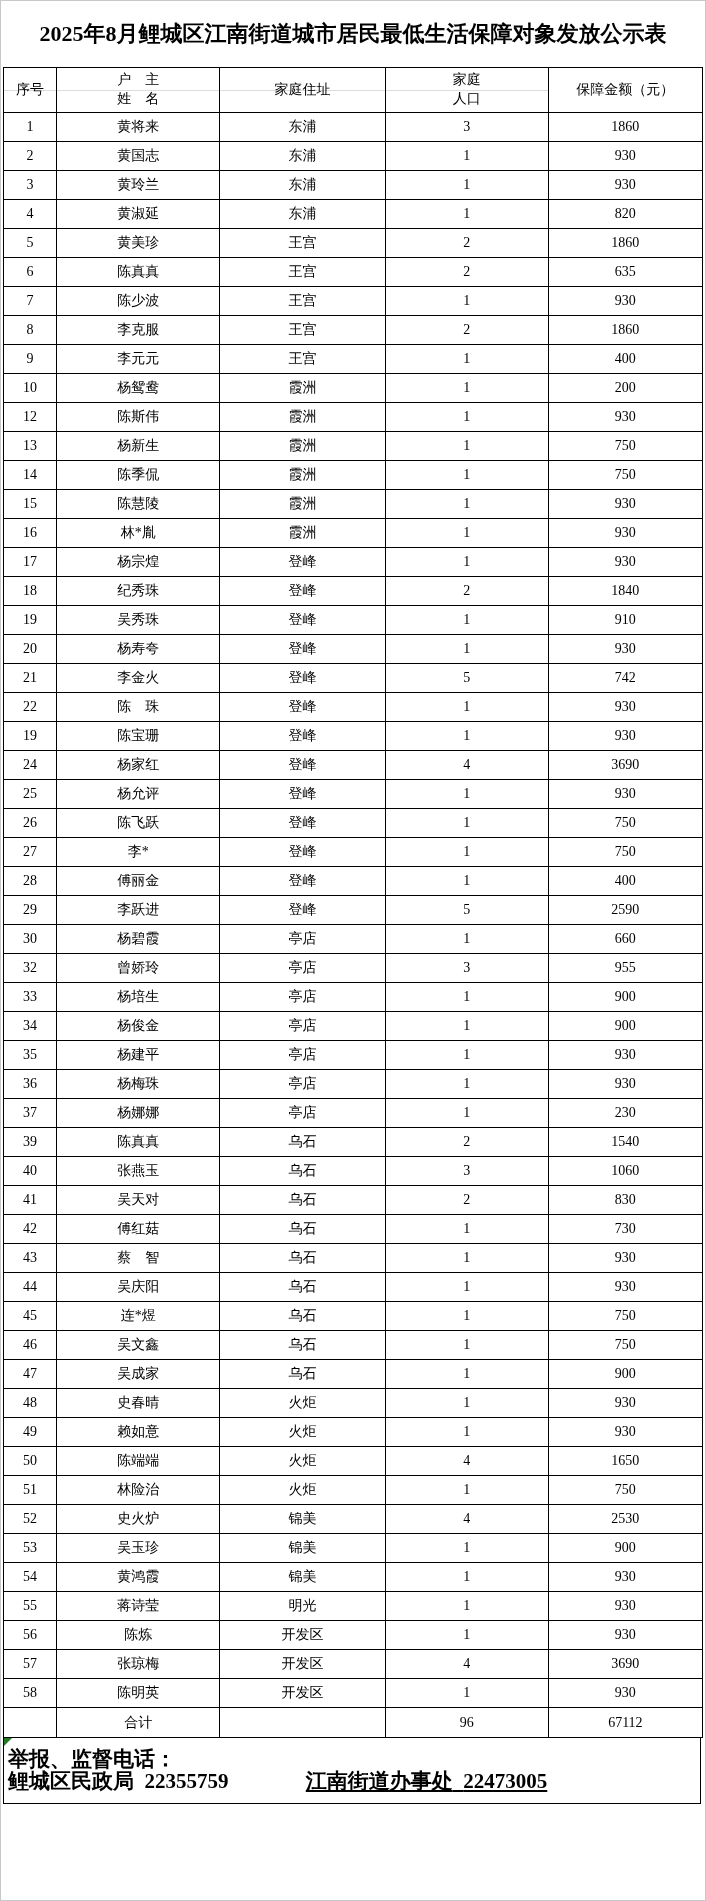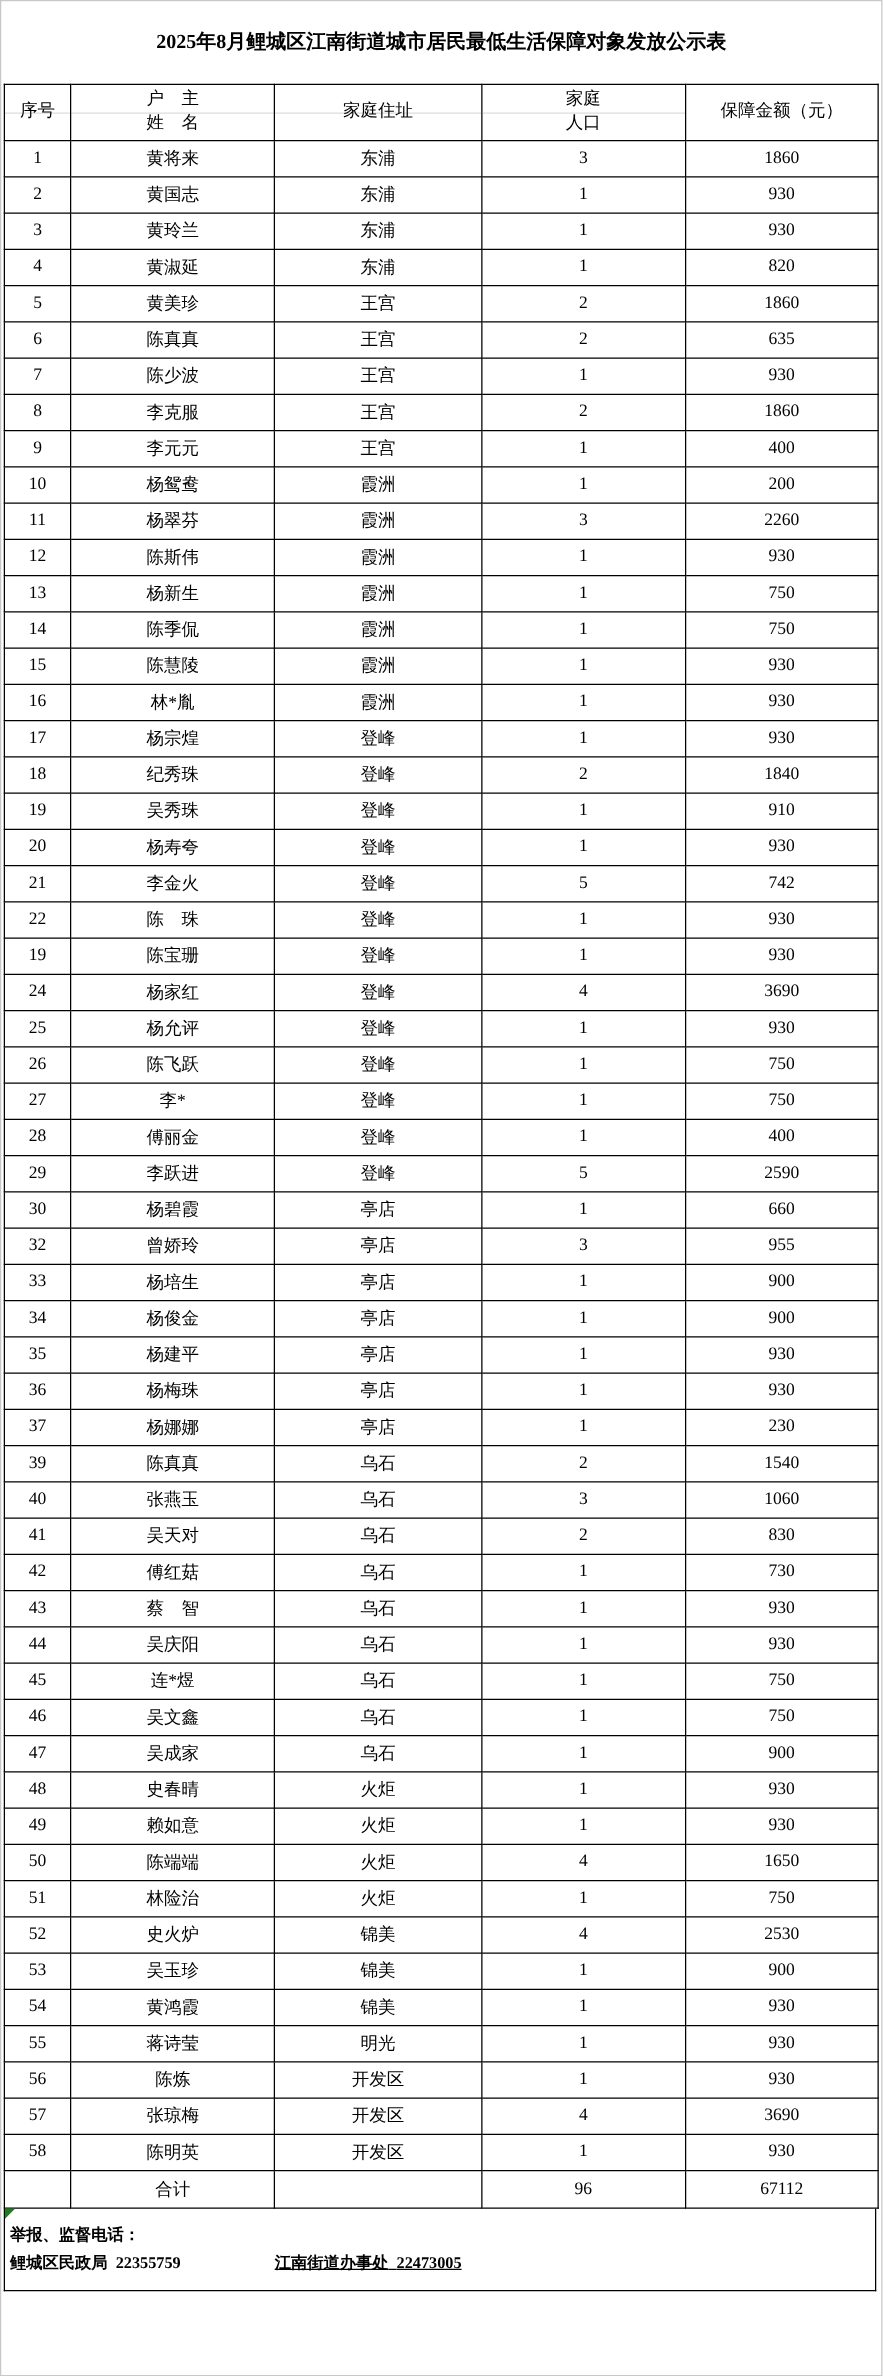--- a/index.html
+++ b/index.html
@@ -5,21 +5,21 @@
   html,body{margin:0;padding:0;background:#fff;}
   body{
     width:706px;height:1901px;
     font-family:"Liberation Serif","DejaVu Serif",serif;
     color:#000;position:relative;
     box-shadow:inset 0 0 0 1px #c8c8c8;
     overflow:hidden;
   }
   .title{
     height:67px;display:flex;align-items:center;justify-content:center;
-    font-size:16px;font-weight:bold;letter-spacing:0px;white-space:nowrap;
+    font-size:22px;font-weight:bold;letter-spacing:0px;white-space:nowrap;
   }
   table.roster{
     border-collapse:collapse;table-layout:fixed;
     margin-left:3px;width:700px;
     font-size:14px;text-align:center;padding-left:32px;
   }
   table.roster th, table.roster td{
     border:1px solid #000;padding:0;overflow:hidden;white-space:nowrap;
     font-weight:normal;vertical-align:middle;
   }
@@ -29,21 +29,21 @@
   th.split{
     background-image:linear-gradient(#dcdcdc,#dcdcdc);
     background-size:100% 1px;background-position:center;background-repeat:no-repeat;
   }
   tbody tr{height:29px;}
   tr.total{height:30px;font-weight:bold;}
   .footer{
     margin-left:3px;width:698px;height:66px;
     border-left:1px solid #000;border-right:1px solid #000;border-bottom:1px solid #000;
     position:relative;box-sizing:border-box;
-    font-weight:bold;font-size:13px;
+    font-weight:bold;font-size:21px;
     padding:10px 0 0 4px;
   }
   .footer .line{line-height:22px;white-space:nowrap;}
   .footer .phone2{margin-left:72px;text-decoration:underline;}
   .corner-tri{
     position:absolute;top:0;left:0;width:0;height:0;
     border-top:8px solid #1e7d1e;border-right:8px solid transparent;
   }
 </style>
 </head>
@@ -139,27 +139,20 @@
     <td>400</td>
   </tr>
       <tr>
     <td>10</td>
     <td>杨鸳鸯</td>
     <td>霞洲</td>
     <td>1</td>
     <td>200</td>
   </tr>
       <tr>
-    <td>11</td>
-    <td>杨翠芬</td>
-    <td>霞洲</td>
-    <td>3</td>
-    <td>2260</td>
-  </tr>
-      <tr>
     <td>12</td>
     <td>陈斯伟</td>
     <td>霞洲</td>
     <td>1</td>
     <td>930</td>
   </tr>
       <tr>
     <td>13</td>
     <td>杨新生</td>
     <td>霞洲</td>

